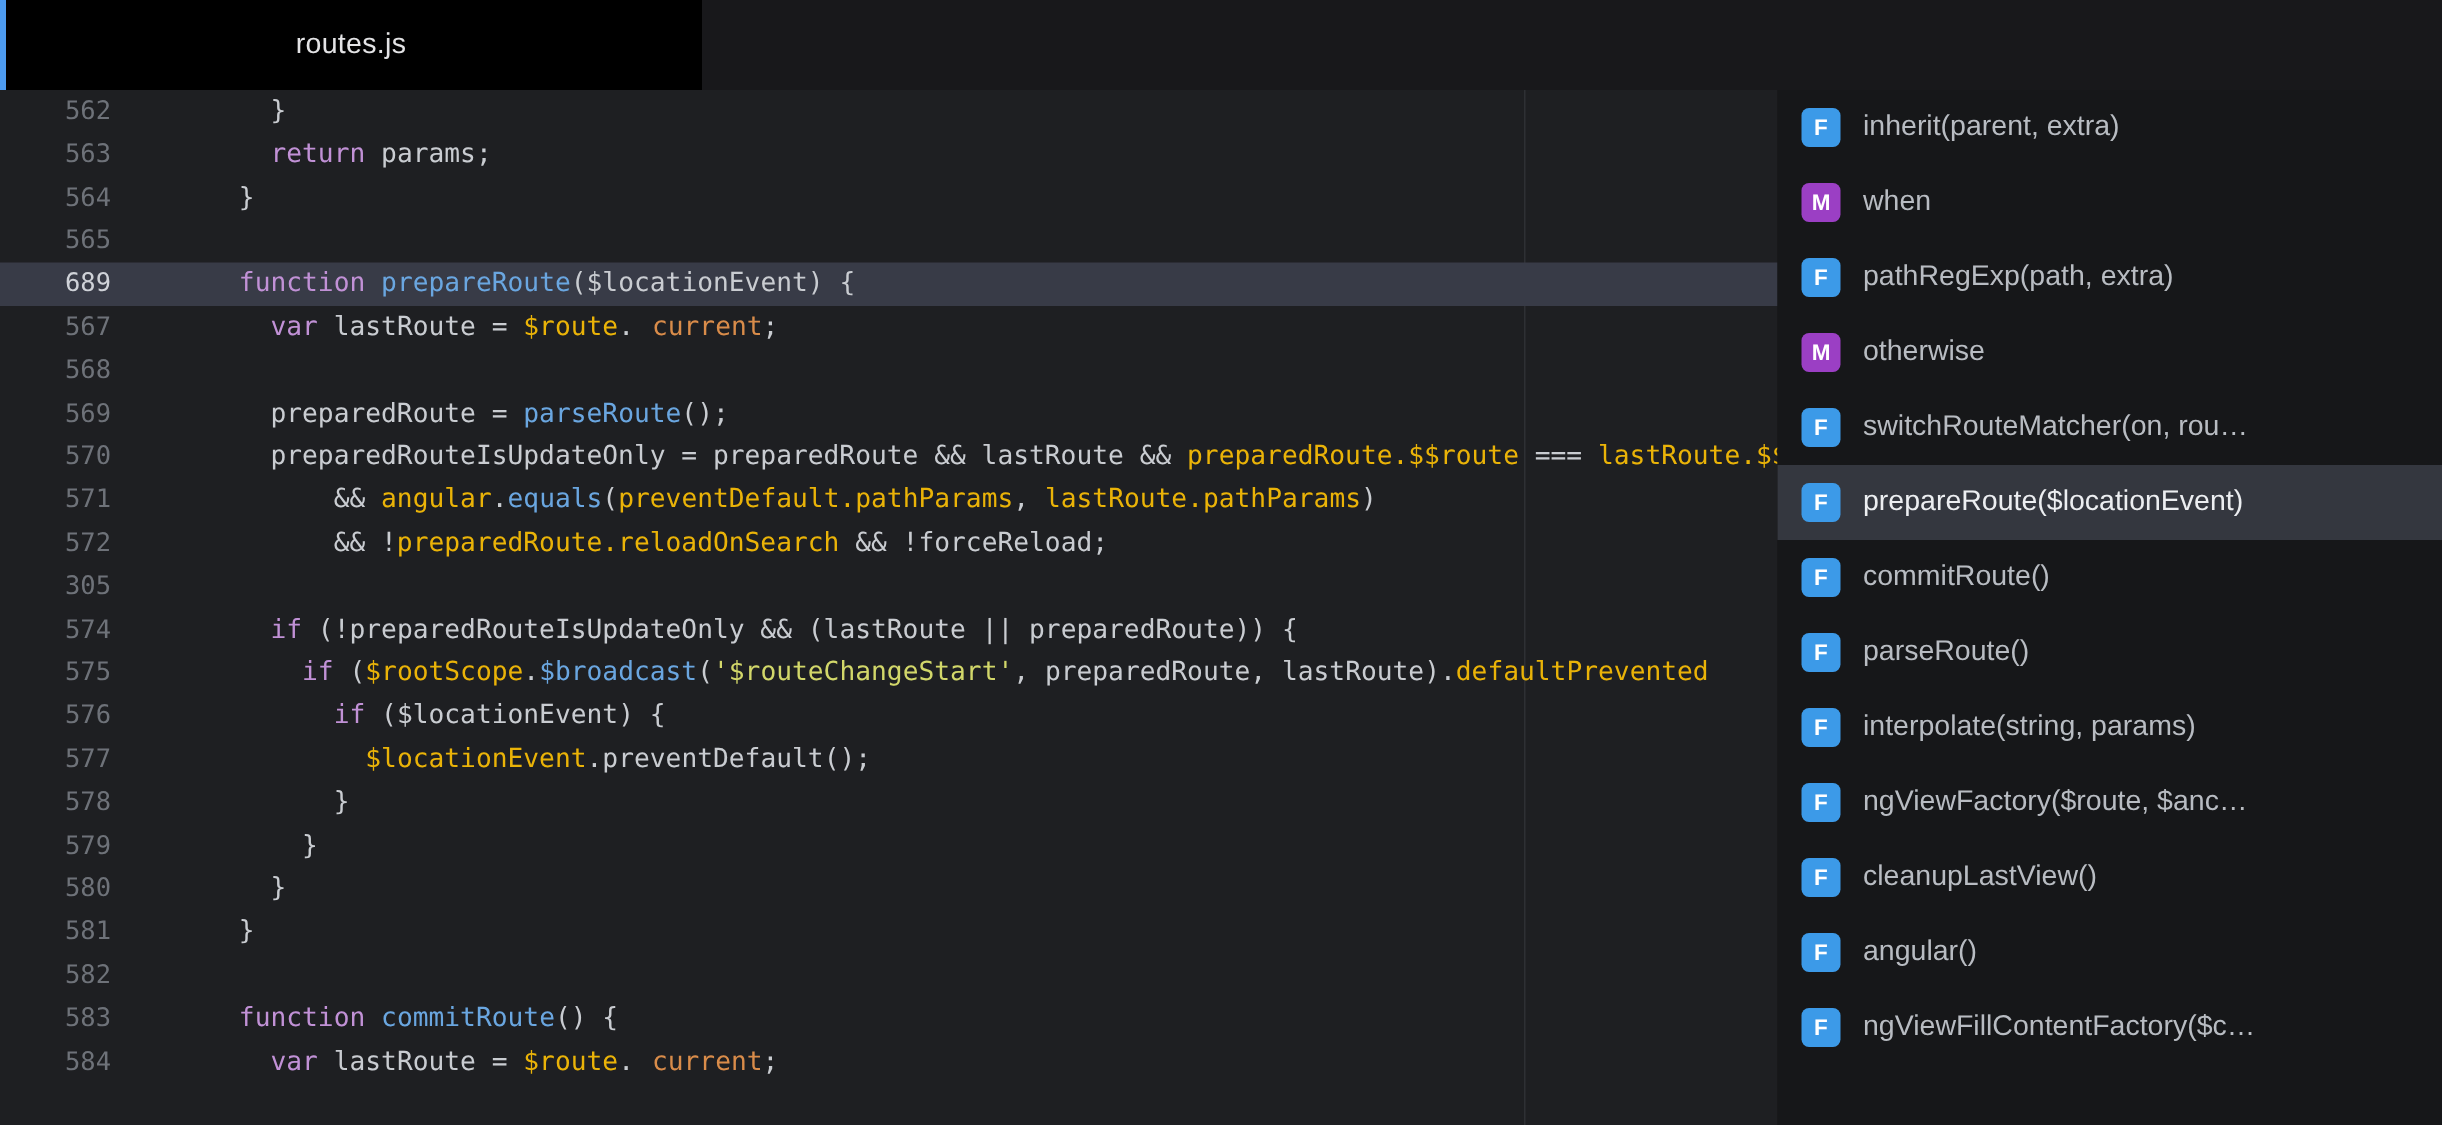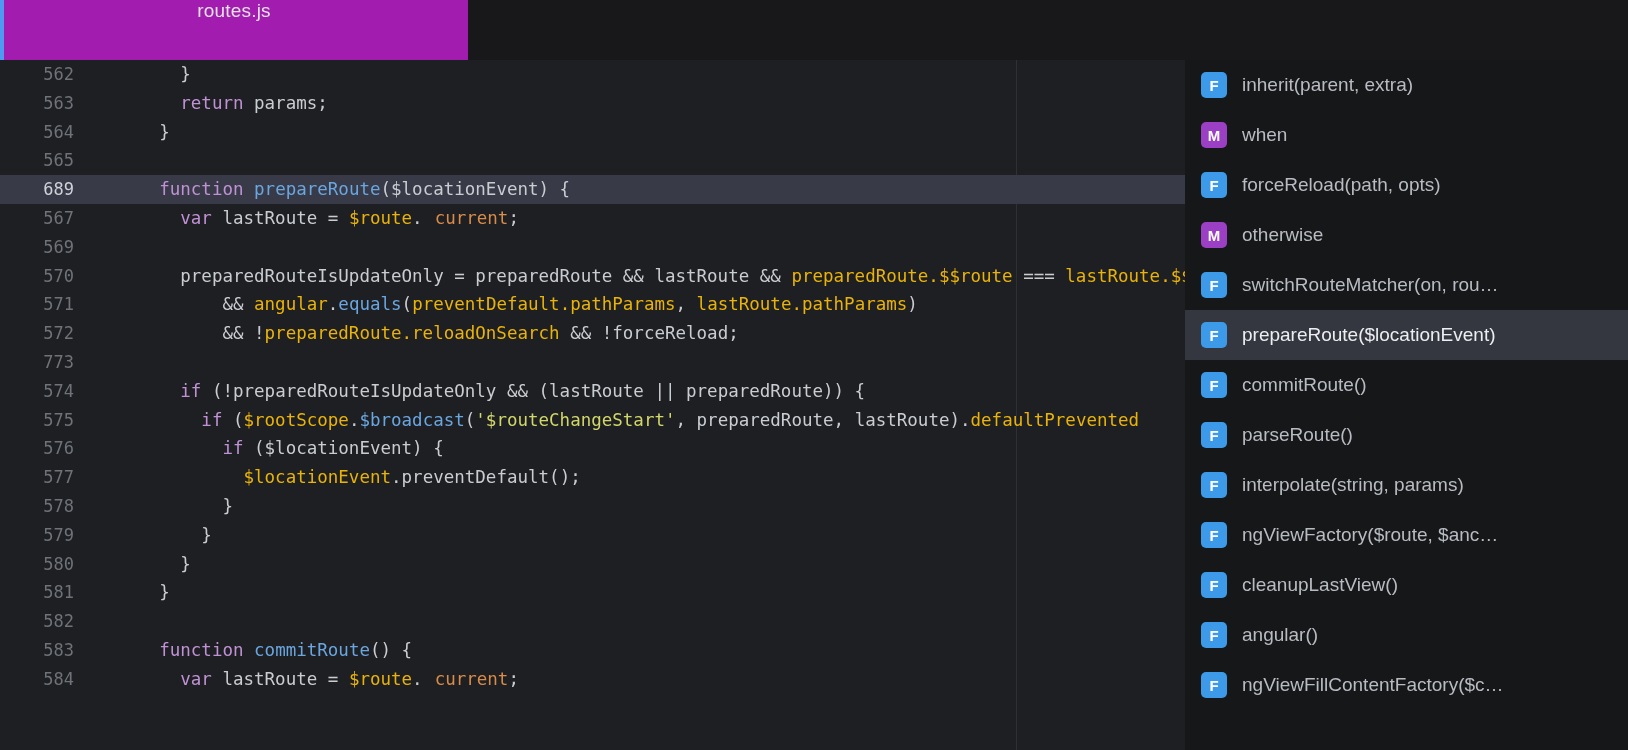--- a/index.html
+++ b/index.html
@@ -10,22 +10,22 @@
   }
   #app{ position:relative; width:1628px; height:750px; background:#1e1f22; overflow:hidden; }
 
   
   .tabbar{
     position:absolute; left:0; top:0; width:1628px; height:60px;
     background:#18181b;
   }
   .tab{
     position:absolute; left:0; top:0; width:468px; height:60px;
-    background:#a21caf;
-    display:flex; justify-content:center;
+    background:#000000;
+    display:flex; align-items:center; justify-content:center;
   }
   .tab-accent{
     position:absolute; left:0; top:0; width:4px; height:60px;
     background:#4d9bf0;
   }
   .tab-label{
     font-size:19px; color:#e3e3e5; letter-spacing:.2px;
   }
 
   
@@ -111,25 +111,26 @@
 
   <div class="editor">
     <div class="ruler"></div>
     <div class="code-rows" id="code-rows">
         <div class="row"><span class="ln">562</span><span class="src"><span class="pl">        }</span></span></div>
         <div class="row"><span class="ln">563</span><span class="src"><span class="pl">        </span><span class="kw">return</span><span class="pl"> params;</span></span></div>
         <div class="row"><span class="ln">564</span><span class="src"><span class="pl">      }</span></span></div>
         <div class="row"><span class="ln">565</span><span class="src"><span class="pl"></span></span></div>
         <div class="row active"><span class="ln">689</span><span class="src"><span class="pl">      </span><span class="kw">function</span><span class="pl"> </span><span class="fn">prepareRoute</span><span class="pl">($locationEvent) {</span></span></div>
         <div class="row"><span class="ln">567</span><span class="src"><span class="pl">        </span><span class="kw">var</span><span class="pl"> lastRoute = </span><span class="id">$route</span><span class="pl">.</span><span class="prop">current</span><span class="pl">;</span></span></div>
-        <div class="row"><span class="ln">569</span></div>
+        <div class="row"><span class="ln">568</span><span class="src"><span class="pl"></span></span></div>
+        <div class="row"><span class="ln">569</span><span class="src"><span class="pl">        preparedRoute = </span><span class="fn">parseRoute</span><span class="pl">();</span></span></div>
         <div class="row"><span class="ln">570</span><span class="src"><span class="pl">        preparedRouteIsUpdateOnly = preparedRoute &amp;&amp; lastRoute &amp;&amp; </span><span class="id">preparedRoute.$$route</span><span class="pl"> === </span><span class="id">lastRoute.$$route</span></span></div>
         <div class="row"><span class="ln">571</span><span class="src"><span class="pl">            &amp;&amp; </span><span class="id">angular</span><span class="pl">.</span><span class="fn">equals</span><span class="pl">(</span><span class="id">preventDefault.pathParams</span><span class="pl">, </span><span class="id">lastRoute.pathParams</span><span class="pl">)</span></span></div>
         <div class="row"><span class="ln">572</span><span class="src"><span class="pl">            &amp;&amp; !</span><span class="id">preparedRoute.reloadOnSearch</span><span class="pl"> &amp;&amp; !forceReload;</span></span></div>
-        <div class="row"><span class="ln">773</span><span class="src"><span class="pl"></span></span></div>
+        <div class="row"><span class="ln">305</span><span class="src"><span class="pl"></span></span></div>
         <div class="row"><span class="ln">574</span><span class="src"><span class="pl">        </span><span class="kw">if</span><span class="pl"> (!preparedRouteIsUpdateOnly &amp;&amp; (lastRoute || preparedRoute)) {</span></span></div>
         <div class="row"><span class="ln">575</span><span class="src"><span class="pl">          </span><span class="kw">if</span><span class="pl"> (</span><span class="id">$rootScope</span><span class="pl">.</span><span class="fn">$broadcast</span><span class="pl">(</span><span class="str">'$routeChangeStart'</span><span class="pl">, preparedRoute, lastRoute).</span><span class="id">defaultPrevented</span></span></div>
         <div class="row"><span class="ln">576</span><span class="src"><span class="pl">            </span><span class="kw">if</span><span class="pl"> ($locationEvent) {</span></span></div>
         <div class="row"><span class="ln">577</span><span class="src"><span class="pl">              </span><span class="id">$locationEvent</span><span class="pl">.</span><span class="pl">preventDefault</span><span class="pl">();</span></span></div>
         <div class="row"><span class="ln">578</span><span class="src"><span class="pl">            }</span></span></div>
         <div class="row"><span class="ln">579</span><span class="src"><span class="pl">          }</span></span></div>
         <div class="row"><span class="ln">580</span><span class="src"><span class="pl">        }</span></span></div>
         <div class="row"><span class="ln">581</span><span class="src"><span class="pl">      }</span></span></div>
         <div class="row"><span class="ln">582</span><span class="src"><span class="pl"></span></span></div>
         <div class="row"><span class="ln">583</span><span class="src"><span class="pl">      </span><span class="kw">function</span><span class="pl"> </span><span class="fn">commitRoute</span><span class="pl">() {</span></span></div>
@@ -143,21 +144,21 @@
         <div class="ac-item">
           <span class="ac-icon f">F</span>
           <span class="ac-label">inherit(parent, extra)</span>
         </div>
         <div class="ac-item">
           <span class="ac-icon m">M</span>
           <span class="ac-label">when</span>
         </div>
         <div class="ac-item">
           <span class="ac-icon f">F</span>
-          <span class="ac-label">forceReload(path, opts)</span>
+          <span class="ac-label">pathRegExp(path, extra)</span>
         </div>
         <div class="ac-item">
           <span class="ac-icon m">M</span>
           <span class="ac-label">otherwise</span>
         </div>
         <div class="ac-item">
           <span class="ac-icon f">F</span>
           <span class="ac-label">switchRouteMatcher(on, rou…</span>
         </div>
         <div class="ac-item selected">

